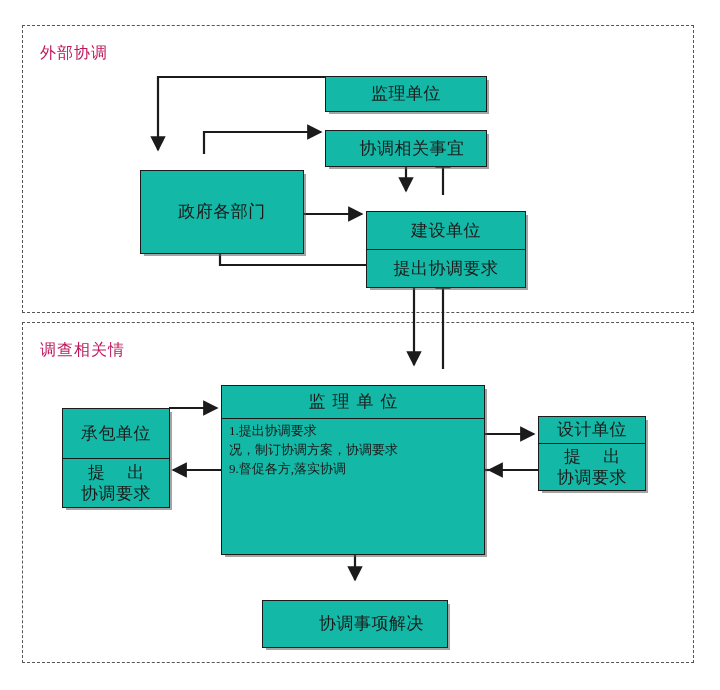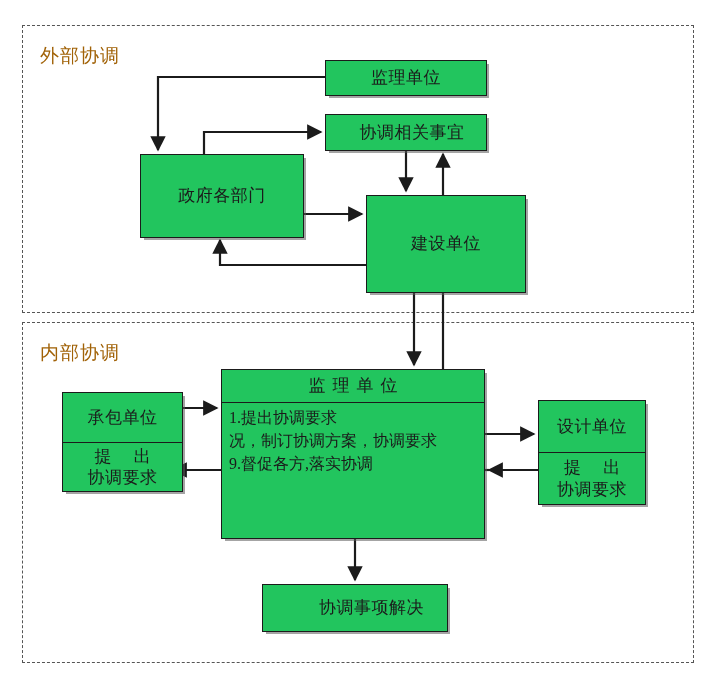--- a/index.html
+++ b/index.html
@@ -10,58 +10,58 @@
   }
   #canvas{position:absolute;left:0;top:0;width:720px;height:690px;}
   svg.layer{position:absolute;left:0;top:0;width:720px;height:690px;pointer-events:none;}
 
   
   .section-frame{
     position:absolute;border:1px dashed #555;background:transparent;
     box-sizing:border-box;
   }
   .section-label{
-    position:absolute;font-size:19px;letter-spacing:1px;color:#a16207;
+    position:absolute;font-size:16px;letter-spacing:1px;color:#be185d;
     white-space:nowrap;
   }
 
   
   .node{
-    position:absolute;box-sizing:border-box;background:#22c55e;
+    position:absolute;box-sizing:border-box;background:#14b8a6;
     border:1.6px solid #1b1b1b;
     box-shadow:3px 3px 0 -1px rgba(90,90,90,.55);
-    display:flex;flex-direction:column;
+    display:flex;flex-direction:column;margin-top:16px;
   }
   .cell{
     flex:1;display:flex;align-items:center;justify-content:center;
     text-align:center;font-size:17px;letter-spacing:.5px;line-height:1.25;
     padding:2px 4px;box-sizing:border-box;
   }
   .cell.divider{border-top:1.6px solid #1b1b1b;}
   .cell.stacked{flex-direction:column;justify-content:center;}
   .spaced{letter-spacing:9px;text-indent:9px;}
   .wide-title{letter-spacing:7px;text-indent:7px;}
 
   
   .node.detail .cell.body{
-    display:block;text-align:left;font-size:16px;line-height:1.45;
+    display:block;text-align:left;font-size:13px;line-height:1.45;
     padding:3px 6px 20px 7px;letter-spacing:0;
   }
   .node.detail .cell.body p{margin:0;white-space:nowrap;}
 </style>
 </head>
 <body>
 
 <div id="canvas">
 
   <div class="section-frame" style="left:22px;top:25px;width:672px;height:288px;"></div>
   <div class="section-frame" style="left:22px;top:322px;width:672px;height:341px;"></div>
 
   <div class="section-label" style="left:40px;top:43px;">外部协调</div>
-  <div class="section-label" style="left:40px;top:340px;">内部协调</div>
+  <div class="section-label" style="left:40px;top:340px;">调查相关情</div>
 
   <svg class="layer" viewBox="0 0 720 690">
     <defs>
       <marker id="arrow" viewBox="0 0 10 10" refX="9" refY="5" markerWidth="7" markerHeight="7" orient="auto-start-reverse">
         <path d="M 0 0 L 10 5 L 0 10 z" fill="#1b1b1b"></path>
       </marker>
     </defs>
     <g fill="none" stroke="#1b1b1b" stroke-width="2.2" marker-end="url(#arrow)">
 
       <path d="M 325 77 L 158 77 L 158 150"></path>
@@ -102,42 +102,43 @@
   </div>
 
   <div class="node" style="left:325px;top:114px;width:162px;height:37px;padding-left:12px;">
     <div class="cell">协调相关事宜</div>
   </div>
 
   <div class="node" style="left:140px;top:154px;width:164px;height:84px;">
     <div class="cell">政府各部门</div>
   </div>
 
-  <div class="node" style="left:366px;top:195px;width:160px;height:98px;">
+  <div class="node" style="left:366px;top:195px;width:160px;height:77px;">
     <div class="cell">建设单位</div>
+    <div class="cell divider">提出协调要求</div>
   </div>
 
-  <div class="node" style="left:62px;top:392px;width:121px;height:100px;">
+  <div class="node" style="left:62px;top:392px;width:108px;height:100px;">
     <div class="cell">承包单位</div>
     <div class="cell divider stacked">
       <span class="spaced">提 出</span>
       <span>协调要求</span>
     </div>
   </div>
 
   <div class="node detail" style="left:221px;top:369px;width:264px;height:170px;">
     <div class="cell wide-title" style="flex:0 0 32px;">监理单位</div>
     <div class="cell body divider">
       <p>1.提出协调要求</p>
       <p>况，制订协调方案，协调要求</p>
       <p>9.督促各方,落实协调</p>
     </div>
   </div>
 
-  <div class="node" style="left:538px;top:400px;width:108px;height:105px;">
+  <div class="node" style="left:538px;top:400px;width:108px;height:75px;">
     <div class="cell">设计单位</div>
     <div class="cell divider stacked">
       <span class="spaced">提 出</span>
       <span>协调要求</span>
     </div>
   </div>
 
   <div class="node" style="left:262px;top:584px;width:186px;height:48px;padding-left:33px;">
     <div class="cell">协调事项解决</div>
   </div>

